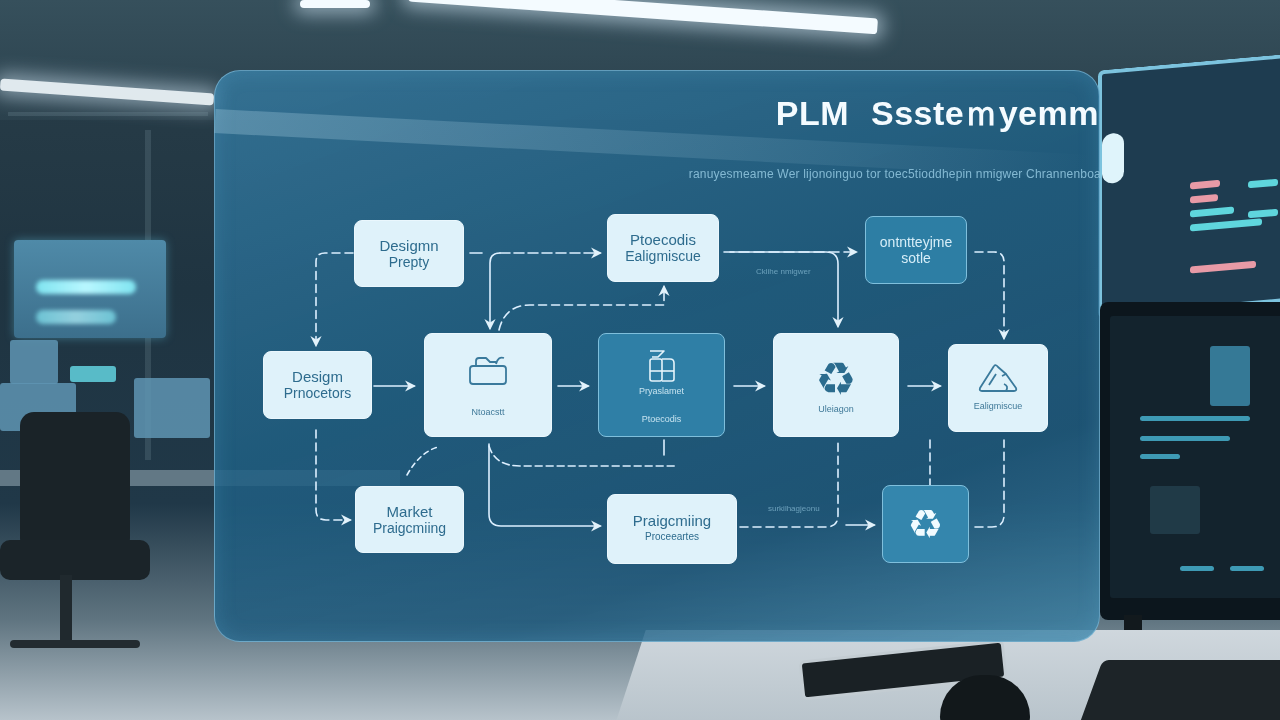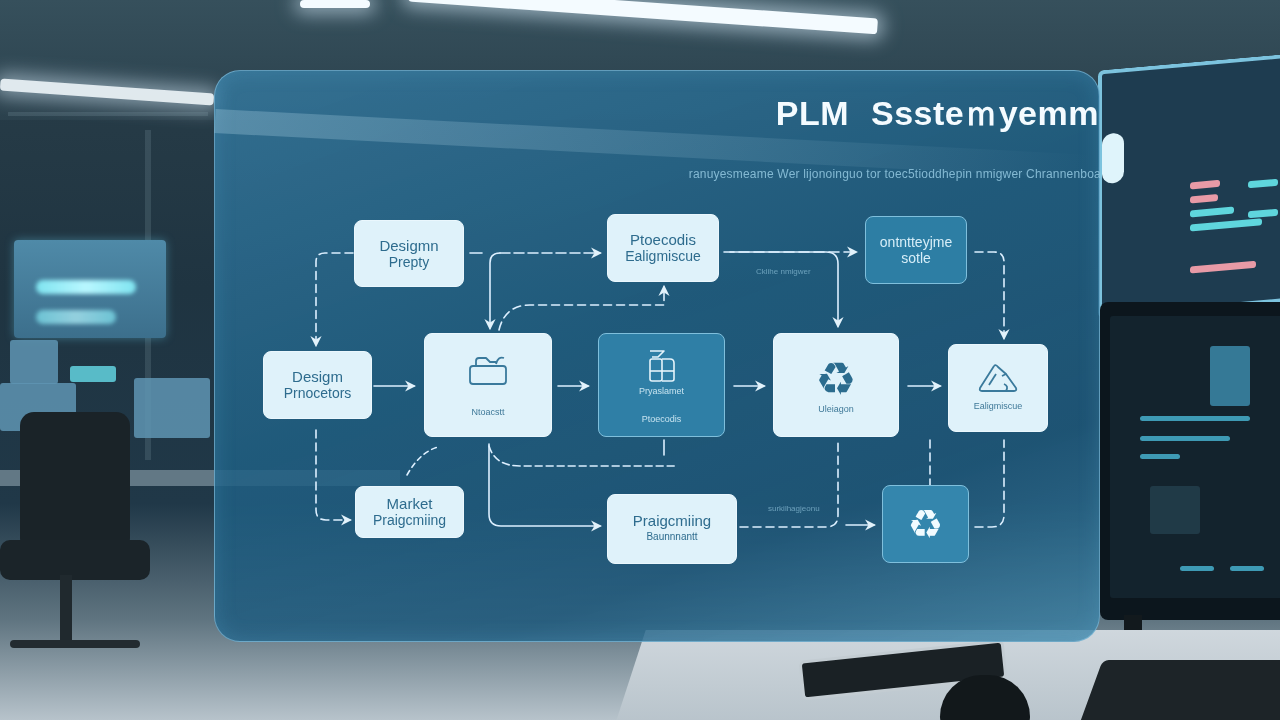--- a/index.html
+++ b/index.html
@@ -227,25 +227,25 @@
       <path d="M18,2 L4,24 Q3,27 6,27 H38 Q41,27 40,24 L30,10"></path>
       <path d="M18,2 Q20,0 22,3 L30,10 L26,12"></path>
       <path d="M13,21 L20,10"></path>
       <path d="M30,27 Q33,22 28,20"></path>
     </g>
       </svg>
   </span>
   <div class="cap" style="margin-top:6px;">Ealigmiscue</div>
 </div>
 
-<div class="node light" style="left:355px;top:486px;width:109px;height:52px;">
+<div class="node light" style="left:355px;top:486px;width:109px;height:67px;">
   <div class="l1">Market</div>
   <div class="l2">Praigcmiing</div>
 </div>
 
 <div class="node light" style="left:607px;top:494px;width:130px;height:70px;">
   <div class="l1">Praigcmiing</div>
-  <div class="l2" style="font-size:10px;">Baunnnantt</div>
+  <div class="l2" style="font-size:10px;">Proceeartes</div>
 </div>
 
 <div class="node dark" style="left:882px;top:485px;width:87px;height:78px;background:#3486ad;">
   <span style="font-size:40px;line-height:42px;color:#f1fbff;">♻</span>
 </div>
 
 </body></html>

